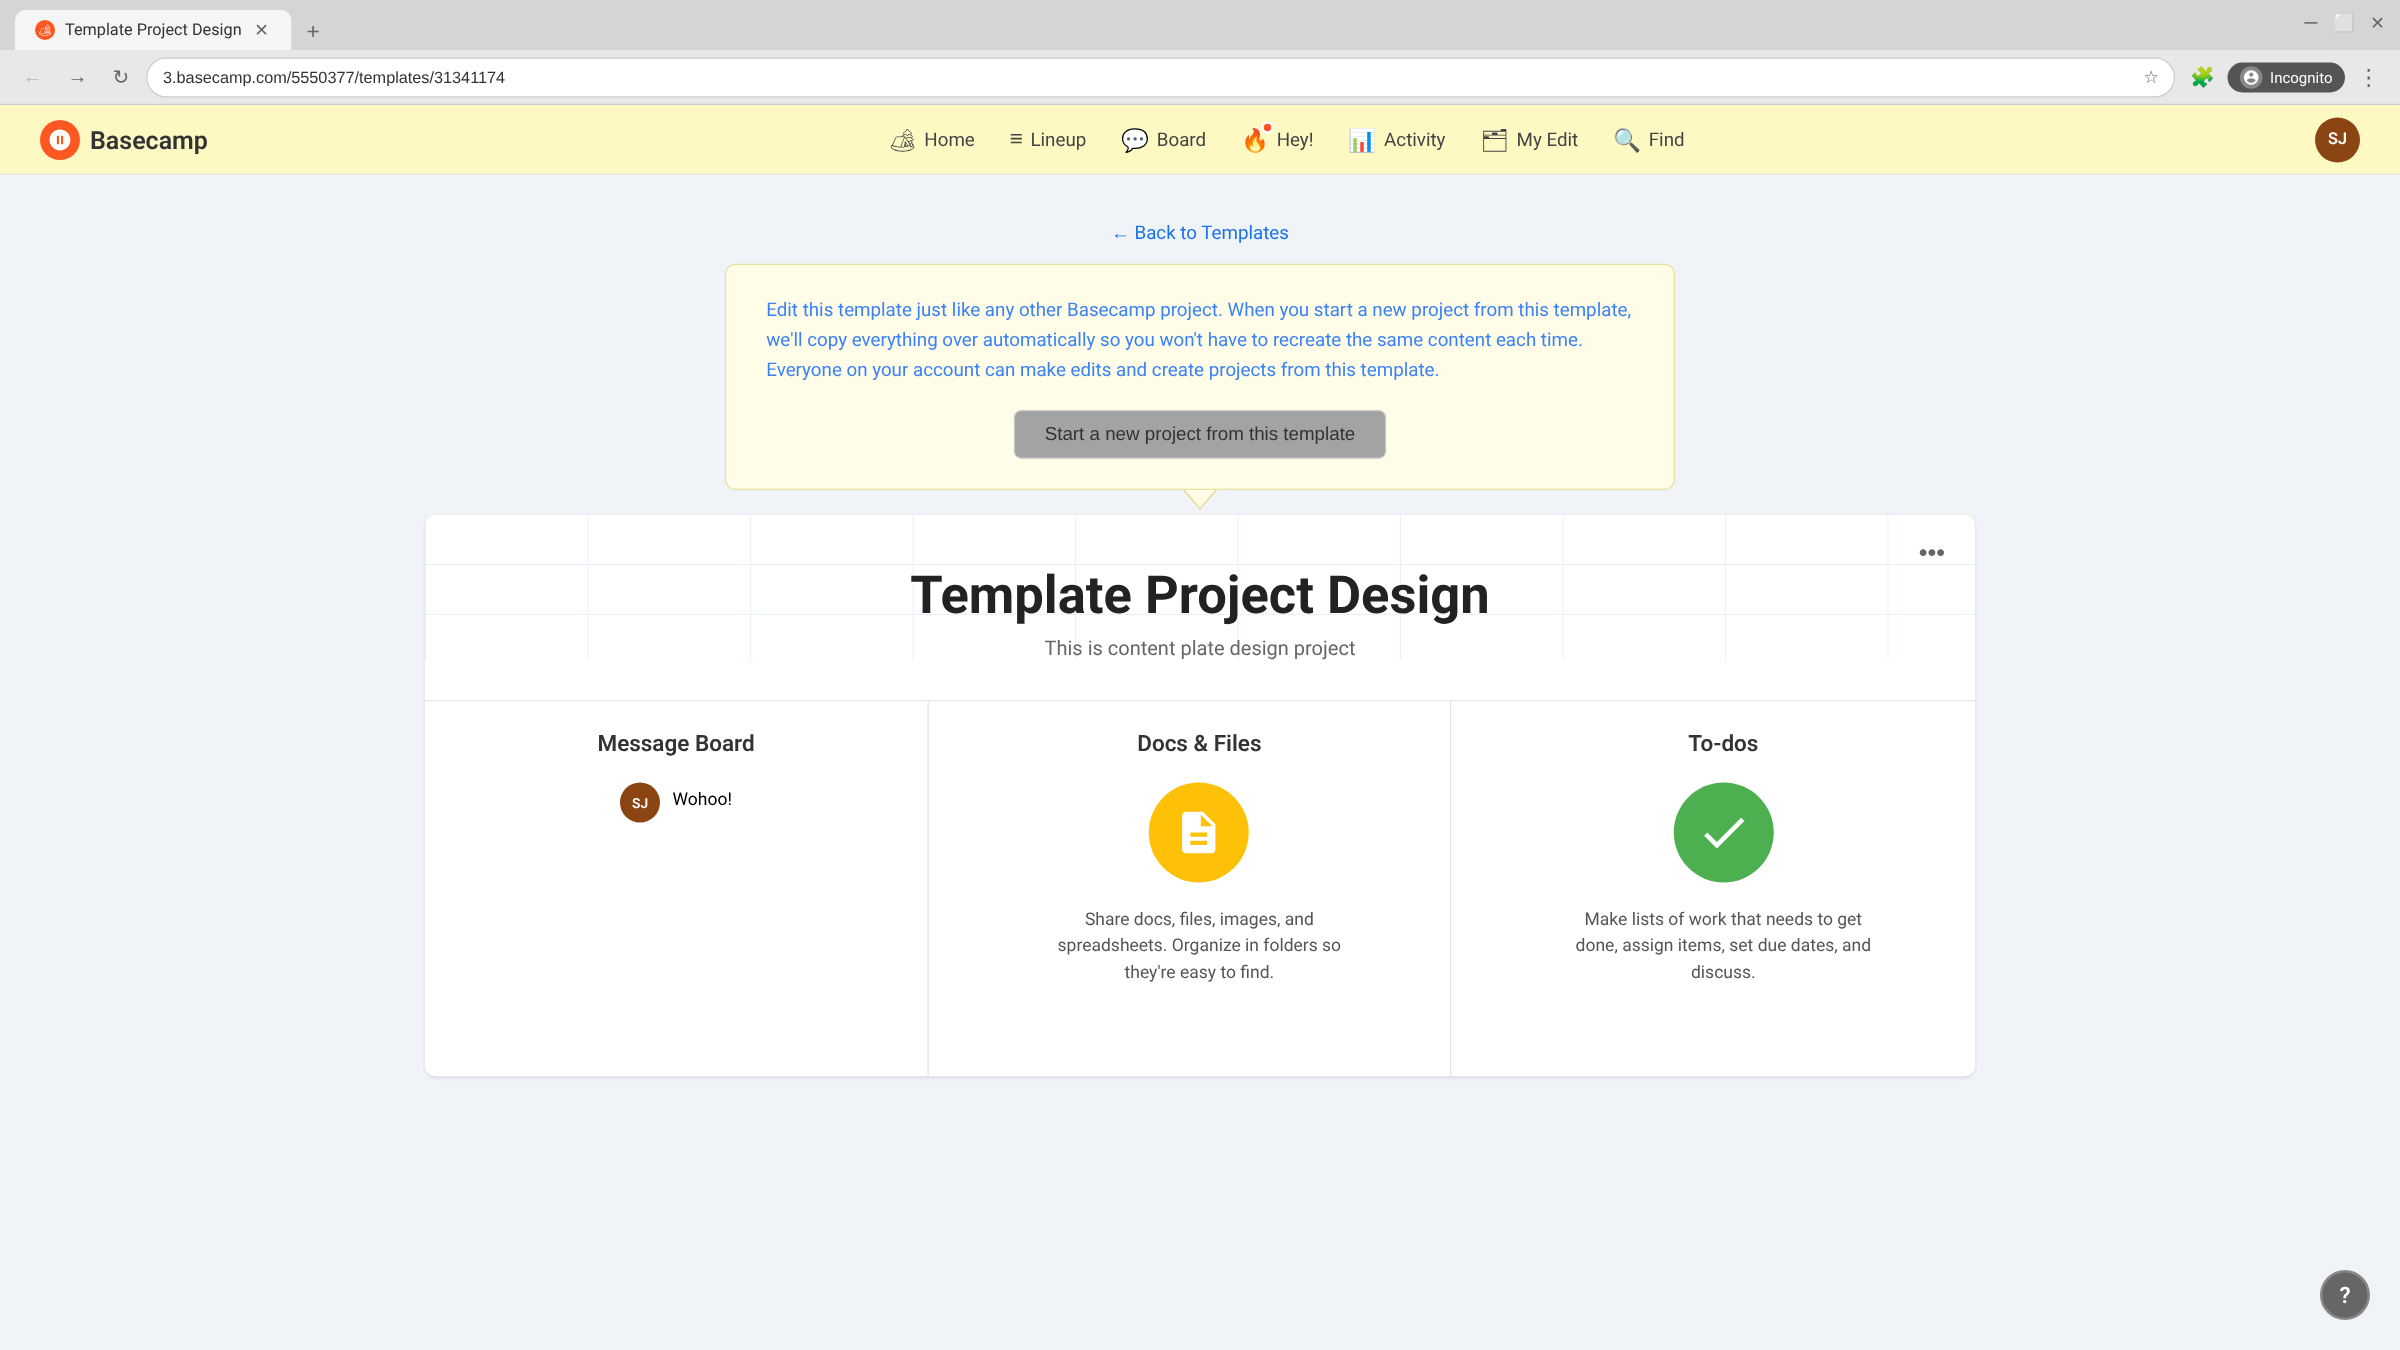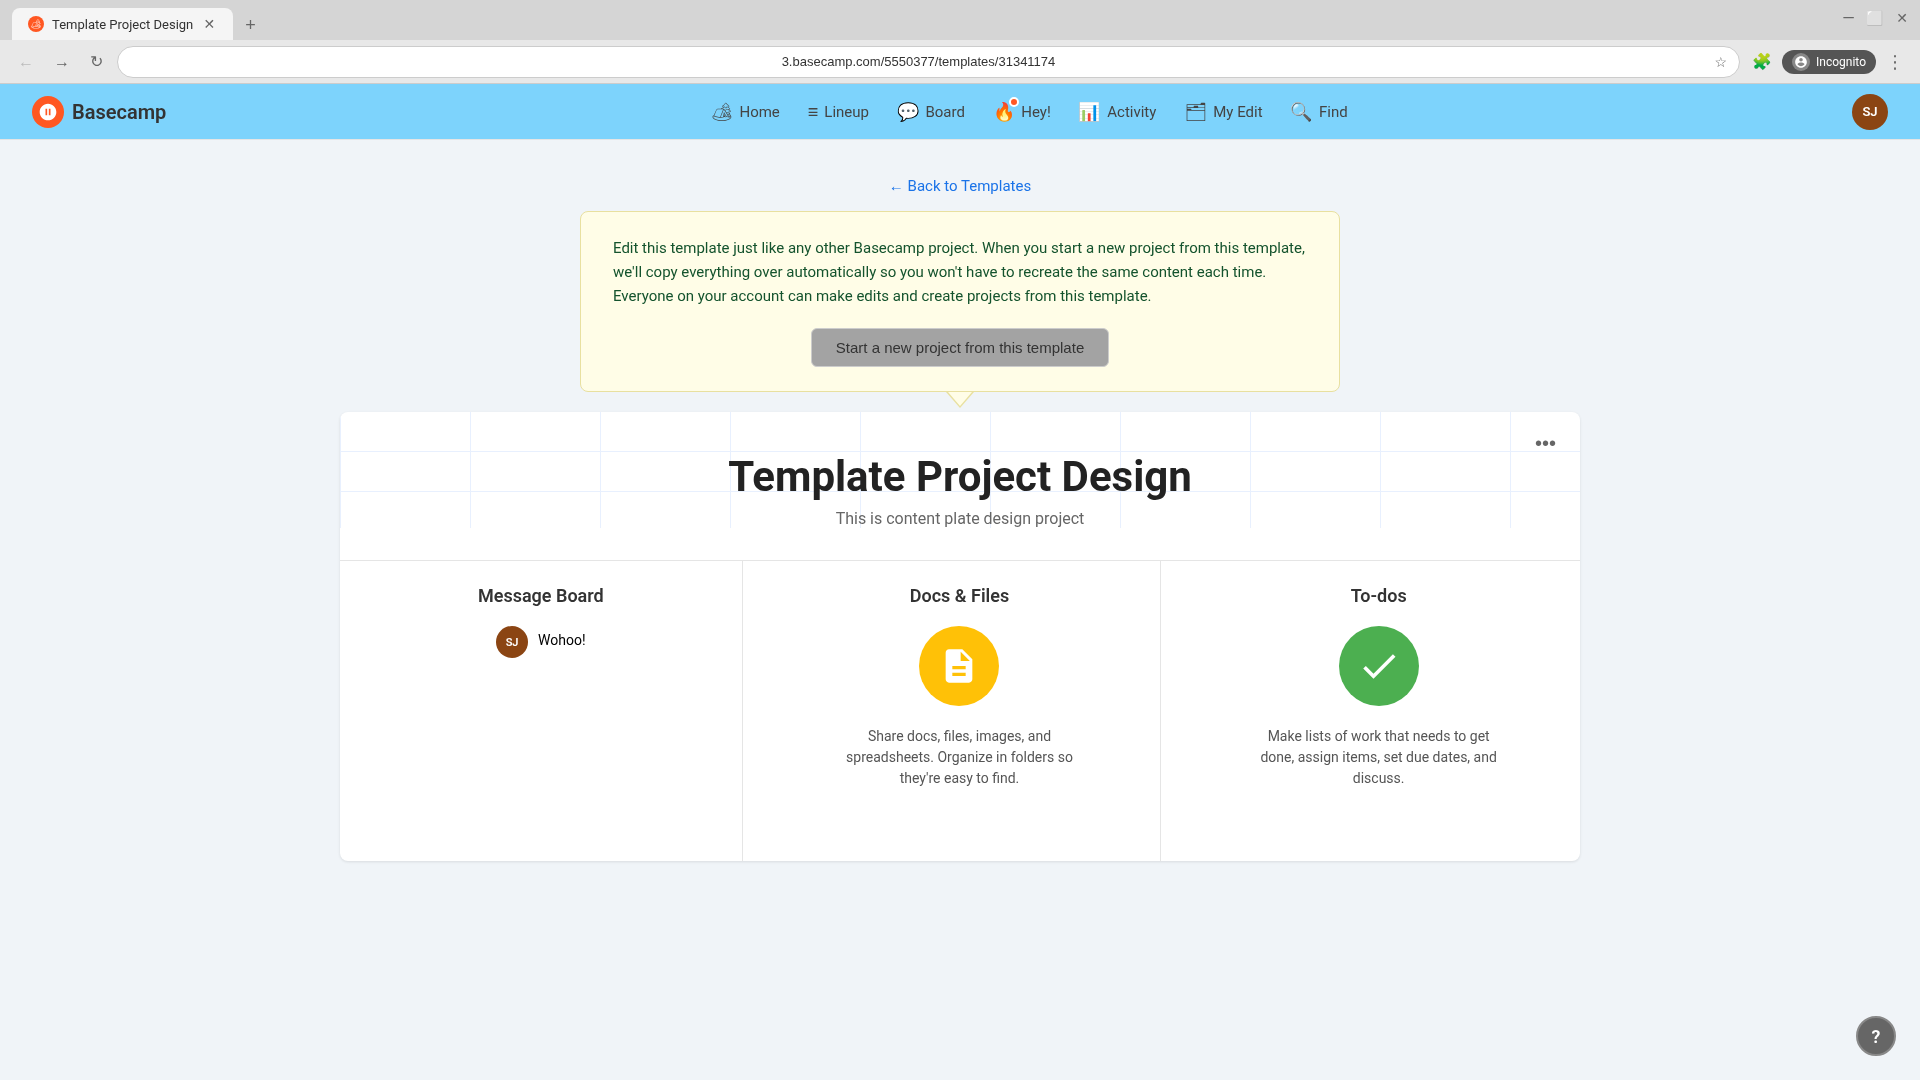--- a/index.html
+++ b/index.html
@@ -11,51 +11,51 @@
     .browser-tab { display: flex; align-items: center; background: #f5f5f5; padding: 6px 16px; border-radius: 8px 8px 0 0; gap: 8px; min-width: 200px; height: 32px; }
     .browser-tab .tab-favicon { width: 16px; height: 16px; border-radius: 50%; background: #ff5722; display: flex; align-items: center; justify-content: center; font-size: 9px; color: white; }
     .browser-tab .tab-title { font-size: 13px; color: #333; flex: 1; }
     .browser-tab .tab-close { font-size: 14px; color: #666; cursor: pointer; width: 16px; height: 16px; display: flex; align-items: center; justify-content: center; border-radius: 50%; }
     .new-tab-btn { background: none; border: none; font-size: 18px; color: #666; padding: 4px 8px; cursor: pointer; margin-left: 4px; }
 
     .browser-toolbar { display: flex; align-items: center; gap: 8px; padding: 6px 12px; background: #e8e8e8; border-bottom: 1px solid #ccc; height: 44px; }
     .nav-btn { background: none; border: none; font-size: 16px; color: #666; cursor: pointer; padding: 4px 6px; border-radius: 4px; }
     .nav-btn.disabled { color: #bbb; cursor: default; }
     .address-bar { flex: 1; display: flex; align-items: center; background: white; border: 1px solid #ccc; border-radius: 20px; padding: 4px 12px; gap: 8px; height: 32px; }
-    .address-bar input { border: none; outline: none; flex: 1; font-size: 13px; color: #333; background: transparent; text-align: center; }
+    .address-bar input { border: none; outline: none; flex: 1; font-size: 13px; color: #333; background: transparent; }
     .address-star { color: #666; font-size: 14px; }
     .toolbar-right { display: flex; align-items: center; gap: 6px; }
     .toolbar-icon-btn { background: none; border: none; font-size: 16px; color: #666; cursor: pointer; padding: 4px; border-radius: 4px; }
     .incognito-badge { display: flex; align-items: center; gap: 6px; background: #555; color: white; border-radius: 16px; padding: 3px 10px; font-size: 12px; cursor: pointer; }
     .incognito-icon { width: 18px; height: 18px; border-radius: 50%; background: #888; display: flex; align-items: center; justify-content: center; font-size: 10px; }
     .menu-dots { font-size: 18px; color: #666; cursor: pointer; padding: 4px; }
 
     
-    .app-nav { background: #7dd3fc; border-bottom: 1px solid #e5e5e5; display: flex; align-items: center; padding: 0 32px; height: 56px; }
+    .app-nav { background: #fef9c3; border-bottom: 1px solid #e5e5e5; display: flex; align-items: center; padding: 0 32px; height: 56px; }
     .app-logo { display: flex; align-items: center; gap: 8px; margin-right: 40px; text-decoration: none; }
     .logo-circle { width: 32px; height: 32px; background: #ff5722; border-radius: 50%; display: flex; align-items: center; justify-content: center; }
     .logo-circle svg { width: 20px; height: 20px; fill: white; }
     .logo-text { font-size: 20px; font-weight: 600; color: #333; }
     .nav-items { display: flex; align-items: center; gap: 4px; flex: 1; justify-content: center; }
     .nav-item { display: flex; align-items: center; gap: 6px; padding: 6px 12px; border-radius: 6px; cursor: pointer; font-size: 15px; color: #444; text-decoration: none; }
     .nav-item .nav-icon { font-size: 18px; }
     .nav-avatar { width: 36px; height: 36px; background: #8B4513; border-radius: 50%; display: flex; align-items: center; justify-content: center; color: white; font-size: 13px; font-weight: 600; margin-left: auto; cursor: pointer; }
     .hey-icon { position: relative; }
     .hey-badge { position: absolute; top: -4px; right: -4px; width: 10px; height: 10px; background: #ff5722; border-radius: 50%; border: 2px solid white; }
 
     
     .main-content { background: #f0f4f8; height: calc(1080px - 40px - 44px - 56px); overflow-y: auto; }
 
     
     .back-link-row { text-align: center; padding: 36px 0 16px; }
     .back-link { color: #1a73e8; text-decoration: none; font-size: 15px; }
 
     
     .info-banner { background: #fffde7; border: 1px solid #e8e0a0; border-radius: 8px; padding: 24px 32px; max-width: 760px; margin: 0 auto 0; position: relative; }
-    .info-banner p { font-size: 15px; color: #14532d; line-height: 1.6; }
+    .info-banner p { font-size: 15px; color: #3b82f6; line-height: 1.6; }
     .start-project-btn { display: block; margin: 20px auto 0; padding: 10px 24px; background: #a3a3a3; border: 1px solid #ccc; border-radius: 6px; font-size: 15px; color: #333; cursor: pointer; }
 
     
     .project-card { background: white; border-radius: 8px; max-width: 1240px; margin: 0 auto 40px; overflow: hidden; box-shadow: 0 1px 3px rgba(0,0,0,0.1); position: relative; }
     .project-card-bg { background: repeating-linear-gradient(0deg, #e8f0fe 0px, #e8f0fe 1px, transparent 1px, transparent 40px), repeating-linear-gradient(90deg, #e8f0fe 0px, #e8f0fe 1px, transparent 1px, transparent 130px); background-size: 130px 40px; padding: 40px 32px 0; }
     .project-title { text-align: center; font-size: 42px; font-weight: 700; color: #222; margin-bottom: 8px; }
     .project-subtitle { text-align: center; font-size: 16px; color: #666; margin-bottom: 32px; }
     .more-btn { position: absolute; top: 16px; right: 16px; background: none; border: none; font-size: 20px; cursor: pointer; color: #666; padding: 4px 8px; border-radius: 4px; }
 
     

